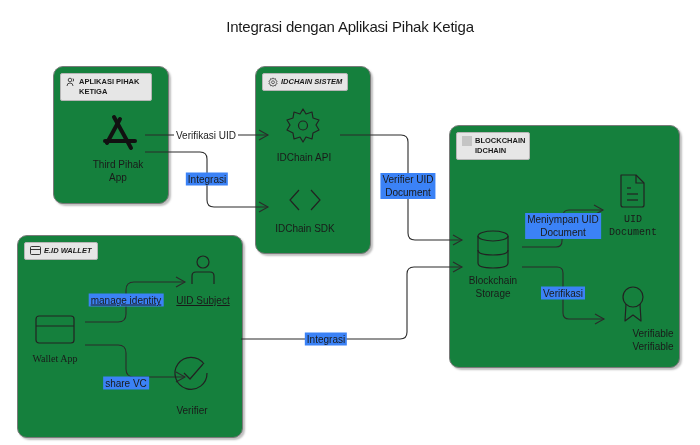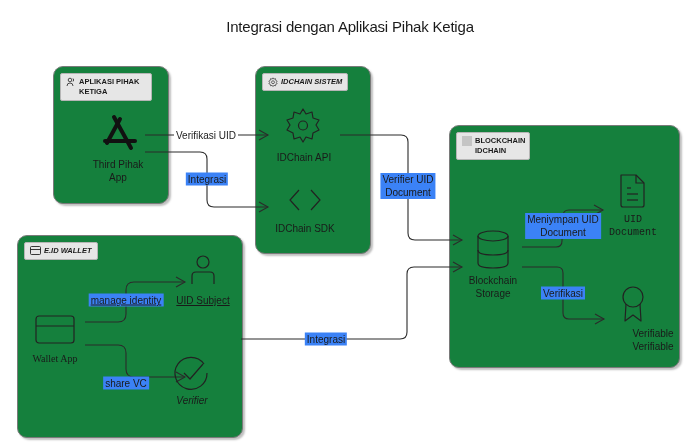--- a/index.html
+++ b/index.html
@@ -170,13 +170,13 @@
 <svg class="icon" style="left:188px; top:254px;" width="30" height="32" viewBox="0 0 30 32">
   <circle cx="15" cy="8" r="6" fill="none" stroke="#222" stroke-width="1.2"></circle>
   <path d="M4 30 L4 22 Q4 18 8 18 L22 18 Q26 18 26 22 L26 30" fill="none" stroke="#222" stroke-width="1.2"></path>
 </svg>
 <div class="node-label" style="left:203px; top:294px;text-decoration:underline;">UID Subject</div>
 
 <svg class="icon" style="left:172px; top:354px;" width="38" height="38" viewBox="0 0 38 38">
   <path d="M32 10 A16 16 0 1 0 35 19" fill="none" stroke="#222" stroke-width="1.2"></path>
   <path d="M12 19 L18 25 L31 10" fill="none" stroke="#222" stroke-width="1.2"></path>
 </svg>
-<div class="node-label" style="left:192px; top:394px;font-style:italic;">Verifier</div>
+<div class="node-label" style="left:192px; top:404px;">Verifier</div>
 
 </body></html>

